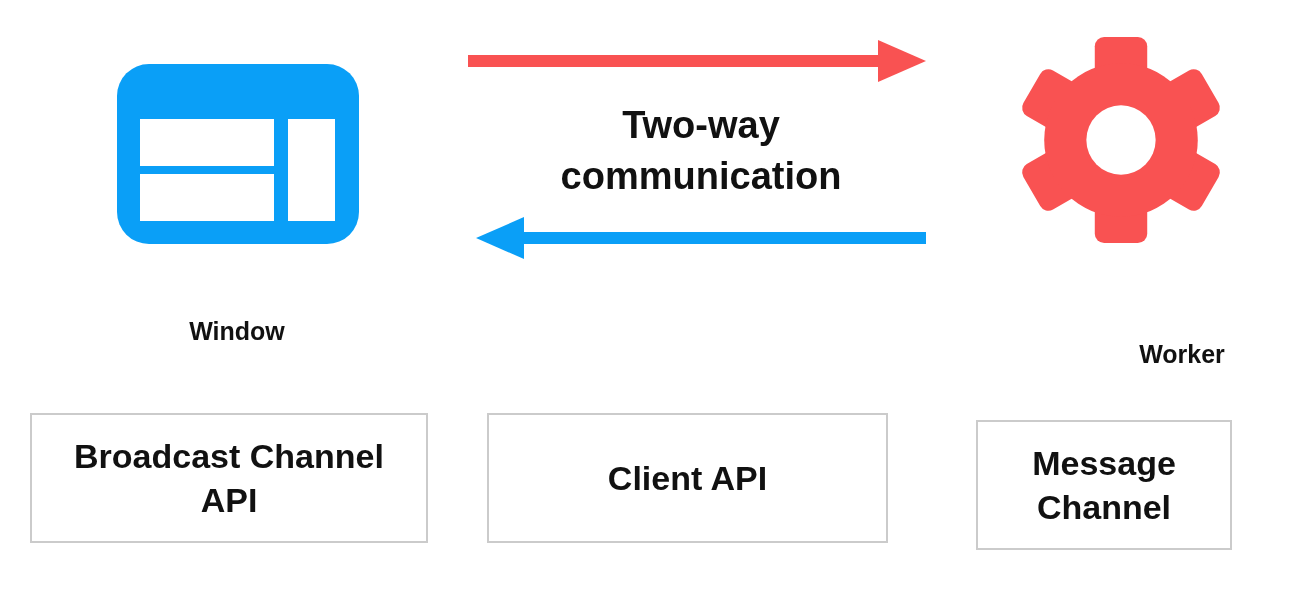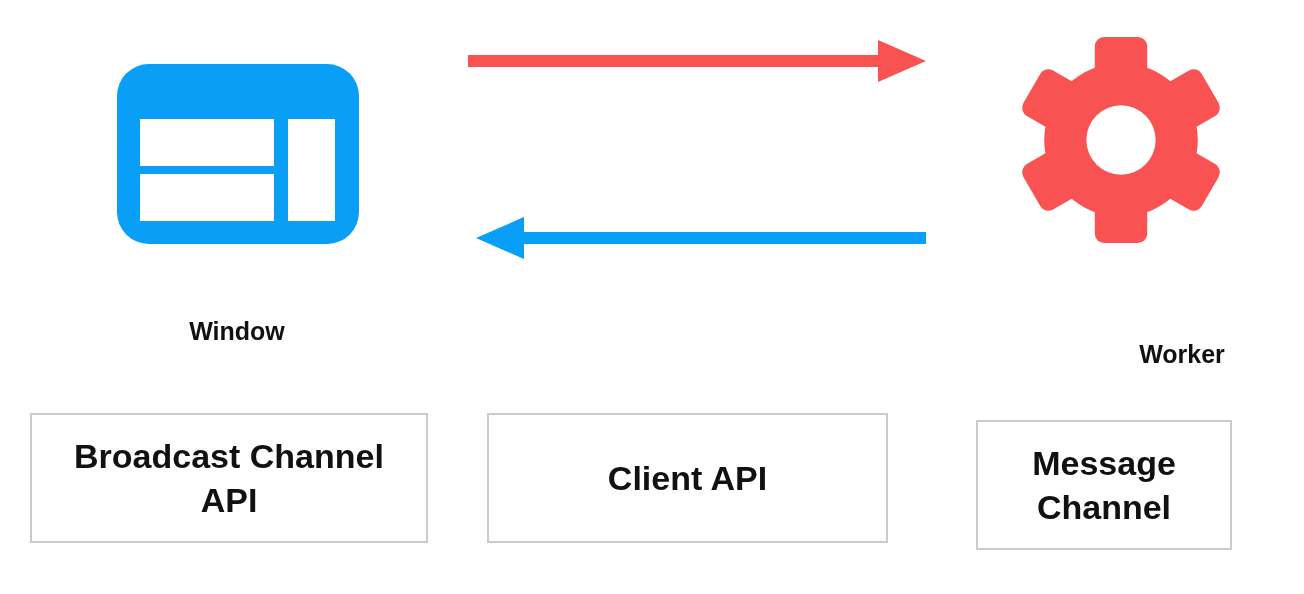--- a/index.html
+++ b/index.html
@@ -87,20 +87,21 @@
 
   <div class="abs arrow-forward">
     <svg viewBox="0 0 458 42" xmlns="http://www.w3.org/2000/svg">
       <g fill="#f95252">
         <rect x="0" y="15" width="416" height="12"></rect>
         <polygon points="410,0 458,21 410,42"></polygon>
       </g>
     </svg>
   </div>
 
+  <div class="abs comm-label">Two-way communication</div>
 
   <div class="abs arrow-backward">
     <svg viewBox="0 0 450 42" xmlns="http://www.w3.org/2000/svg">
       <g fill="#0a9ff7">
         <rect x="44" y="15" width="406" height="12"></rect>
         <polygon points="48,0 0,21 48,42"></polygon>
       </g>
     </svg>
   </div>
 

